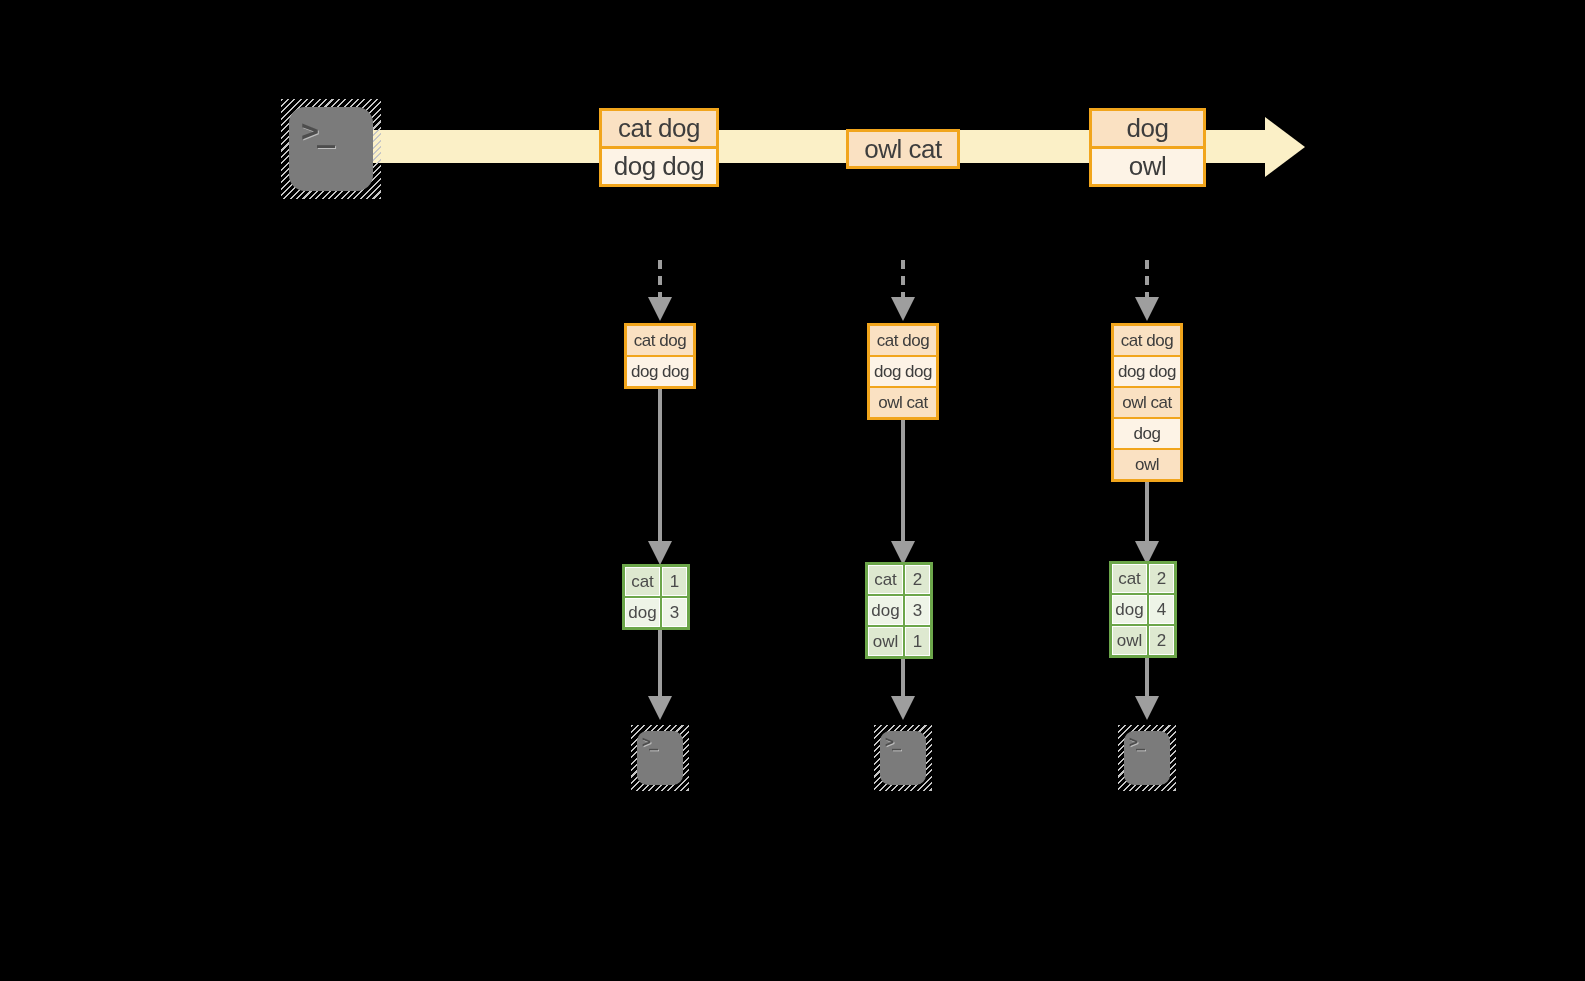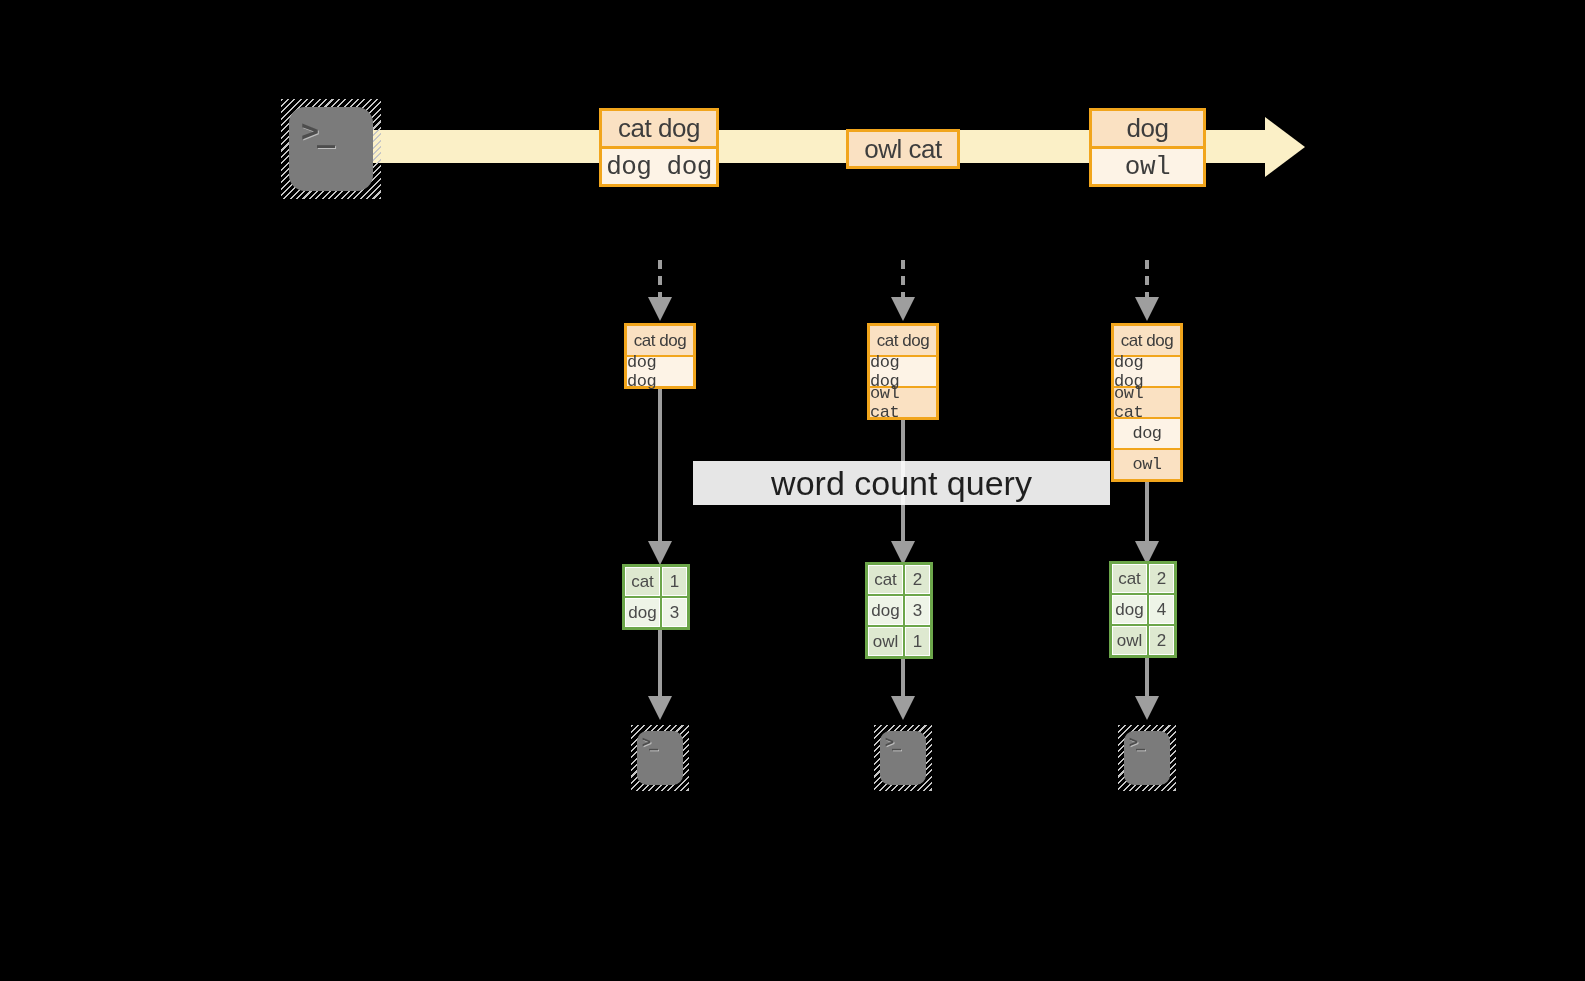--- a/index.html
+++ b/index.html
@@ -7,21 +7,21 @@
     position:relative;width:1585px;height:981px;background:#000;overflow:hidden;
     font-family:"Liberation Sans", sans-serif;
   }
   
   .band{position:absolute;left:372px;top:130px;width:893px;height:33px;background:#FBF0C7;z-index:1;}
   .band-head{position:absolute;left:1265px;top:117px;width:0;height:0;
     border-left:40px solid #FBF0C7;border-top:30px solid transparent;border-bottom:30px solid transparent;z-index:1;}
   
   .msgbox{position:absolute;border:3px solid #F1A51C;box-sizing:border-box;z-index:4;background:#F1A51C;}
   .msgrow{display:flex;align-items:center;justify-content:center;color:#3d3d3d;letter-spacing:-0.5px;}
-  .msgrow + .msgrow{margin-top:3px;font-family:Liberation Mono, monospace;}
+  .msgrow + .msgrow{margin-top:3px;}
   .toprow{width:100%;height:35px;font-size:26px;}
   .midrow{width:100%;height:29px;font-size:17px;}
   .midrow + .midrow{margin-top:2px;}
   .row-dark{background:#FAE1C2;}
   .row-light{background:#FDF3E6;}
   
   .dash{position:absolute;width:4px;background:repeating-linear-gradient(180deg,#9e9e9e 0 9px,transparent 9px 16px);z-index:2;}
   .vline{position:absolute;width:4px;background:#9e9e9e;z-index:1;}
   .ahead{position:absolute;width:0;height:0;border-left:12px solid transparent;border-right:12px solid transparent;
     border-top:24px solid #9e9e9e;transform:translateX(-50%);z-index:2;}
@@ -96,23 +96,20 @@
     <div class="msgrow midrow row-dark">owl</div>
   </div>
 
   <div class="vline" style="left:658px;top:388px;height:156px;"></div>
   <div class="ahead" style="left:660px;top:541px;"></div>
   <div class="vline" style="left:901px;top:419px;height:125px;"></div>
   <div class="ahead" style="left:903px;top:541px;"></div>
   <div class="vline" style="left:1145px;top:481px;height:63px;"></div>
   <div class="ahead" style="left:1147px;top:541px;"></div>
 
-  <div class="banner">
-    <span>word count query</span>
-  </div>
 
   <div class="gtable" style="left:622px;top:564px;">
     <div class="gtrow gr-dark">
       <div class="gcell gword">cat</div>
       <div class="gcell gcount">1</div>
     </div>
     <div class="gtrow gr-light">
       <div class="gcell gword">dog</div>
       <div class="gcell gcount">3</div>
     </div>

